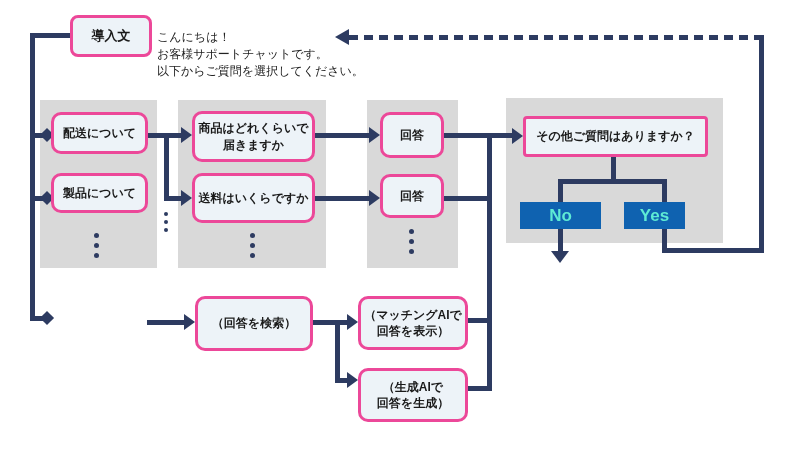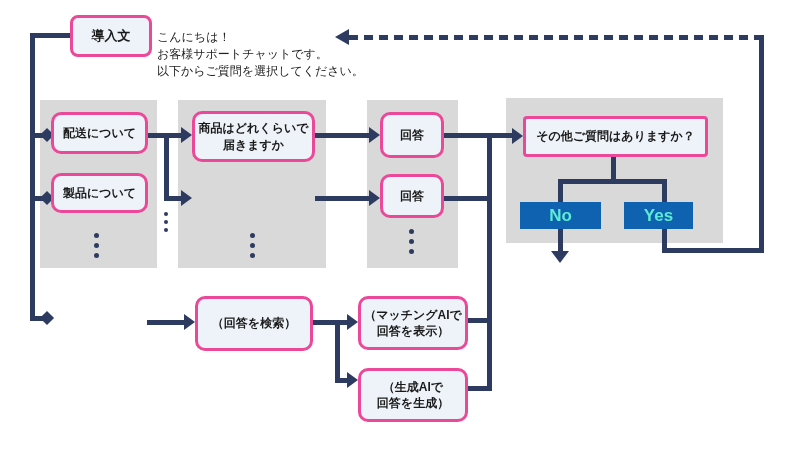--- a/index.html
+++ b/index.html
@@ -112,35 +112,38 @@
     <span>配送について</span>
   </div>
   <div class="node" style="left:51px;top:173px;width:97px;height:40px;">
     <span>製品について</span>
   </div>
 
   <div class="node" style="left:192px;top:111px;width:123px;height:51px;">
     <span>商品はどれくらいで
 届きますか</span>
   </div>
+  <div class="node" style="left:192px;top:173px;width:123px;height:50px;">
+    <span>送料はいくらですか</span>
+  </div>
 
   <div class="node" style="left:380px;top:112px;width:64px;height:46px;">
     <span>回答</span>
   </div>
   <div class="node" style="left:380px;top:174px;width:64px;height:44px;">
     <span>回答</span>
   </div>
 
   <div class="node" style="left:523px;top:116px;width:185px;height:41px;border-radius:4px;">
     <span>その他ご質問はありますか？</span>
   </div>
   <div class="btn" style="left:520px;top:202px;width:81px;height:27px;">
     <span>No</span>
   </div>
-  <div class="btn" style="left:624px;top:202px;width:69px;height:27px;">
+  <div class="btn" style="left:624px;top:202px;width:61px;height:27px;">
     <span>Yes</span>
   </div>
 
   <div class="node" style="left:195px;top:296px;width:118px;height:55px;">
     <span>（回答を検索）</span>
   </div>
   <div class="node" style="left:358px;top:296px;width:110px;height:54px;">
     <span>（マッチングAIで
 回答を表示）</span>
   </div>

